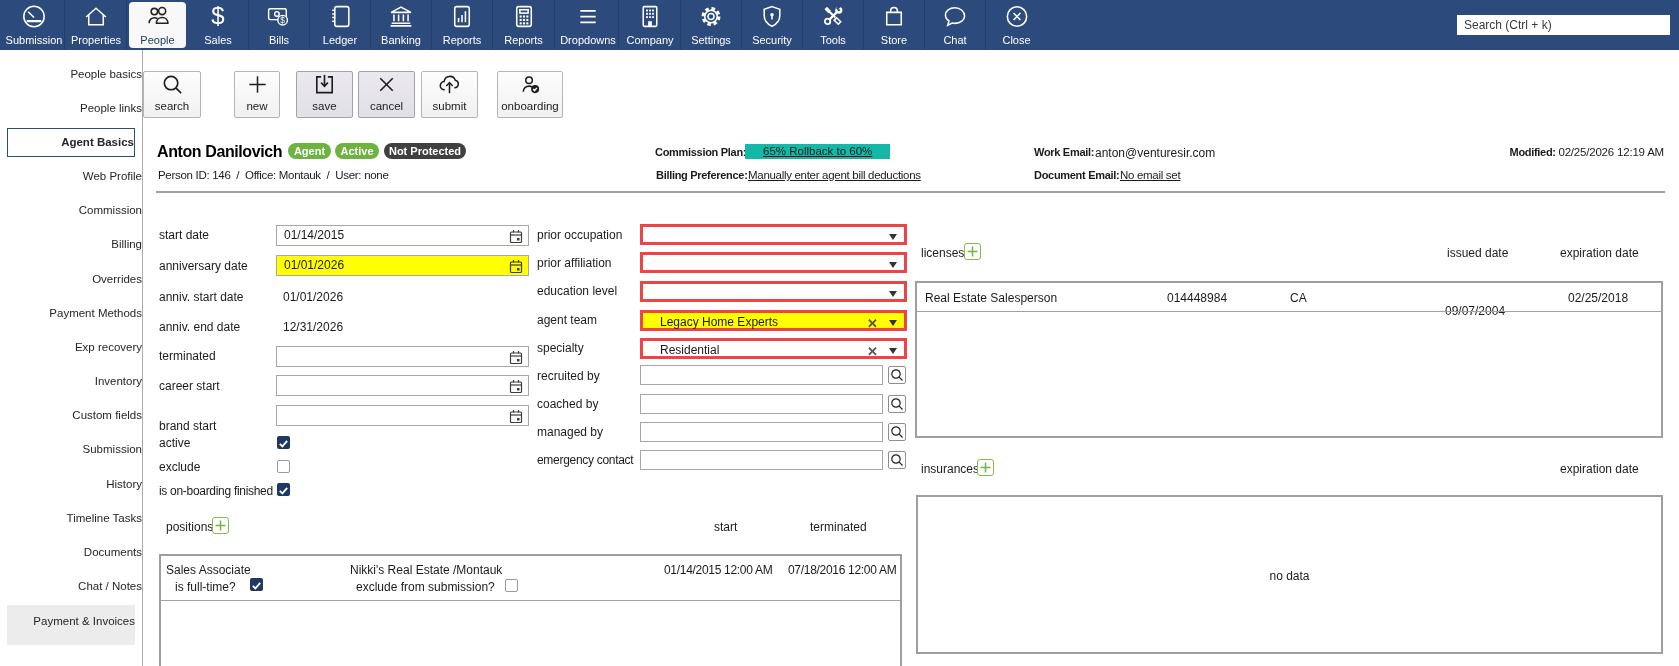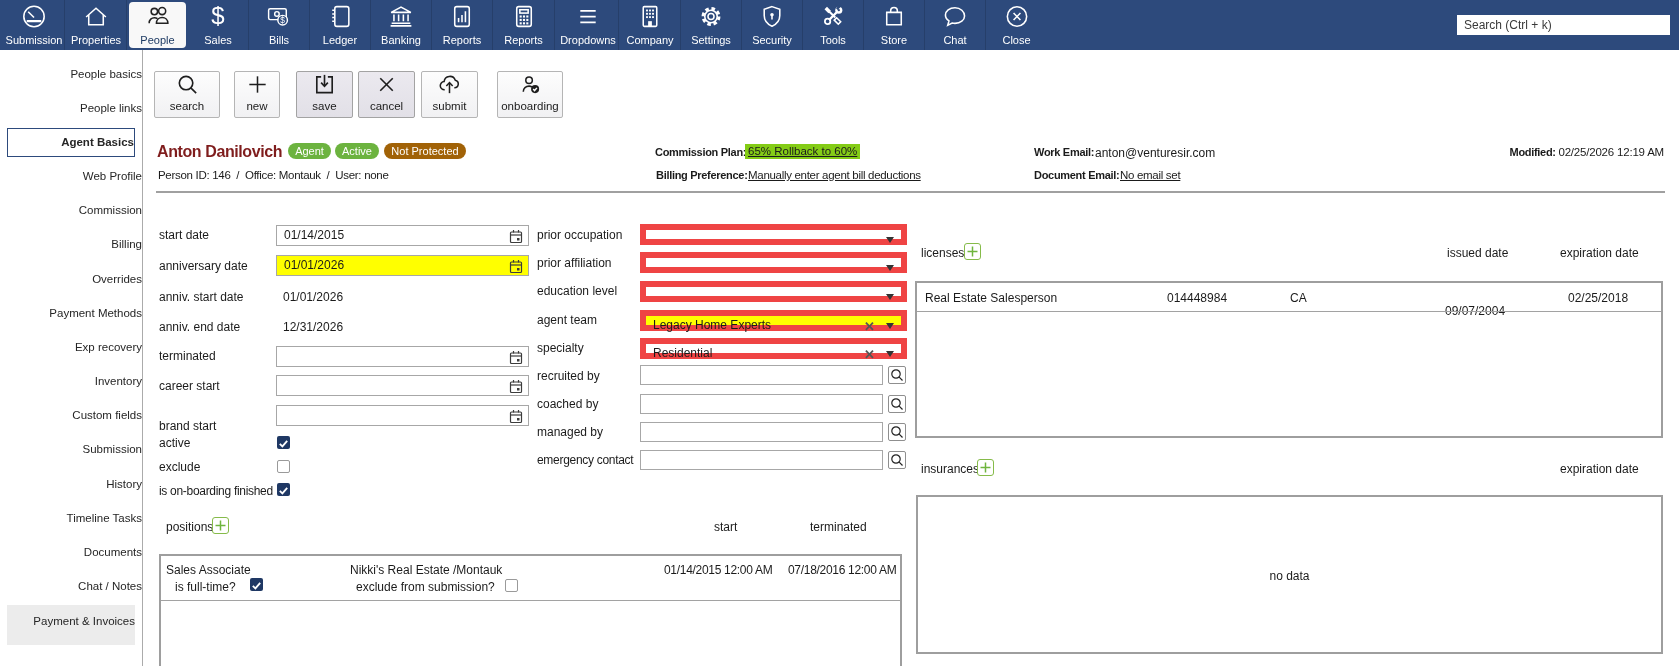--- a/index.html
+++ b/index.html
@@ -18,29 +18,29 @@
 .sidebar{position:absolute;left:0;top:50px;width:143px;height:616px;background:#fff;border-right:1px solid #ababab}
 .si{position:absolute;left:0;width:142px;text-align:right;font-size:11.5px;color:#262626;white-space:nowrap}
 .si.act{left:7px;width:128px;border:1px solid #2d4a7c;font-weight:bold;line-height:27px;height:29px}
 .si.hov{left:7px;width:128px;background:#ececec;line-height:32px;height:40px}
 
 .tb{position:absolute;top:71px;height:47px;border:1px solid #b5b5b5;border-radius:2px;background:linear-gradient(#fdfdfd,#f1f1f3);text-align:center;font-size:11.5px;color:#1b1b1b}
 .tb .ic{margin-top:7px}
 .tb .tx{position:absolute;bottom:5px;left:0;width:100%}
 .tb.hl{background:linear-gradient(#ebe9ef,#e2e0e7);border-color:#a3a3a3}
 
-.pill{position:absolute;top:143px;height:16px;border-radius:8.5px;color:#fff;font-weight:normal;font-size:11px;line-height:16px;text-align:center}
+.pill{position:absolute;top:143px;height:16px;border-radius:8.5px;color:#fff;font-weight:bold;font-size:11px;line-height:16px;text-align:center}
 .b12{position:absolute;font-size:11px;letter-spacing:-0.3px;font-weight:bold;color:#1b1b1b;white-space:nowrap}
 .t12{position:absolute;font-size:12px;color:#1b1b1b;white-space:nowrap}
 .sm{font-size:11.5px;letter-spacing:-0.3px}
 .lnk{text-decoration:underline}
 
 .lbl{position:absolute;font-size:12px;color:#1b1b1b;white-space:nowrap}
 .din{position:absolute;left:276px;width:253px;height:21px;border:1px solid #a7a7a7;background:#fff;font-size:12px;color:#1b1b1b;line-height:19px;padding-left:7px}
-.dd{position:absolute;left:640px;width:267px;height:21px;border:6px solid #ef4444;background:#fff;font-size:12px;color:#1b1b1b;line-height:19px;padding-left:7px}
+.dd{position:absolute;left:640px;width:267px;height:21px;border:3px solid #ef4444;background:#fff;font-size:12px;color:#1b1b1b;line-height:19px;padding-left:17px}
 .sin{position:absolute;left:640px;width:243px;height:20px;border:1px solid #a7a7a7;background:#fff}
 .mag{position:absolute;left:888px;width:18px;height:18px;border:1px solid #8f8f8f;border-radius:2px;background:#fff}
 .arr{position:absolute;right:7px;top:7px;width:0;height:0;border-left:4.5px solid transparent;border-right:4.5px solid transparent;border-top:6px solid #333}
 .clr{position:absolute;right:26px;top:1px;font-size:13px;color:#555;font-weight:bold}
 .cb{position:absolute;width:13px;height:13px;border-radius:2px;background:#1f3864}
 .cb.un{background:#fff;border:1px solid #9a9a9a}
 .cal{position:absolute;right:5px;top:3px}
 .plus{position:absolute;width:17px;height:17px;border:1px solid #86bb4a;border-radius:3px;background:#fff}
 .box{position:absolute;border:2px solid #9e9e9e;background:#fff}
 .hdrline{position:absolute;left:156px;top:191px;width:1509px;height:2px;background:#a0a0a0}
@@ -227,21 +227,21 @@
 <div class="si" style="top:291px">Exp recovery</div>
 <div class="si" style="top:325px">Inventory</div>
 <div class="si" style="top:359px">Custom fields</div>
 <div class="si" style="top:393px">Submission</div>
 <div class="si" style="top:428px">History</div>
 <div class="si" style="top:462px">Timeline Tasks</div>
 <div class="si" style="top:496px">Documents</div>
 <div class="si" style="top:530px">Chat / Notes</div>
 <div class="si hov" style="top:555px">Payment &amp; Invoices</div>
 </div>
-<div class="tb" style="left:154px;width:66px"><span class="ic"><svg width="25" height="25" viewBox="0 0 26 26" fill="none" stroke="#1e1e1e" stroke-width="1.7">
+<div class="tb" style="left:143px;width:58px"><span class="ic"><svg width="25" height="25" viewBox="0 0 26 26" fill="none" stroke="#1e1e1e" stroke-width="1.7">
         <circle cx="11.5" cy="11.5" r="7"></circle>
         <line x1="16.7" y1="16.7" x2="22" y2="22"></line>
       </svg></span><div class="tx">search</div></div>
 <div class="tb" style="left:234px;width:46px"><span class="ic"><svg width="25" height="25" viewBox="0 0 26 26" fill="none" stroke="#1e1e1e" stroke-width="1.6">
         <line x1="13" y1="4.5" x2="13" y2="21.5"></line>
         <line x1="4.5" y1="13" x2="21.5" y2="13"></line>
       </svg></span><div class="tx">new</div></div>
 <div class="tb hl" style="left:296px;width:57px"><span class="ic"><svg width="25" height="25" viewBox="0 0 26 26" fill="none" stroke="#1e1e1e" stroke-width="1.7">
         <path d="M9.5 5 H5 V21.5 H21 V5 H16.5"></path>
         <line x1="13" y1="3" x2="13" y2="14.5"></line>
@@ -255,27 +255,27 @@
         <path d="M8 18.5 a4.3 4.3 0 0 1 -.6-8.6 6 6 0 0 1 11.6-1.4 4 4 0 0 1 -1 7.9"></path>
         <line x1="13" y1="22" x2="13" y2="11.5"></line>
         <path d="M9.7 14.5 L13 11 L16.3 14.5"></path>
       </svg></span><div class="tx">submit</div></div>
 <div class="tb" style="left:497px;width:66px"><span class="ic"><svg width="25" height="25" viewBox="0 0 26 26" fill="none" stroke="#1e1e1e" stroke-width="1.6">
         <circle cx="11.5" cy="8.5" r="3.4"></circle>
         <path d="M5.5 20.5 c0-3.8 2.7-5.8 6-5.8 1.1 0 2.1.2 3 .7"></path>
         <circle cx="17.8" cy="17.8" r="4.2" fill="#1e1e1e" stroke="none"></circle>
         <path d="M15.8 17.8 l1.4 1.5 2.5-2.8" stroke="#fff" stroke-width="1.5"></path>
       </svg></span><div class="tx">onboarding</div></div>
-<div class="abs" style="left:157px;top:143px;font-size:16px;letter-spacing:-0.4px;font-weight:bold;color:#7f1d1d;white-space:nowrap">Anton Danilovich</div>
+<div class="abs" style="left:157px;top:143px;font-size:16px;letter-spacing:-0.4px;font-weight:bold;color:#000000;white-space:nowrap">Anton Danilovich</div>
 <div class="pill" style="left:288px;width:43px;background:#6cb33f">Agent</div>
 <div class="pill" style="left:335px;width:44px;background:#6cb33f">Active</div>
-<div class="pill" style="left:384px;width:82px;background:#a16207">Not Protected</div>
+<div class="pill" style="left:384px;width:82px;background:#404040">Not Protected</div>
 <div class="t12 sm" style="left:158px;top:169px">Person ID: 146&nbsp;&nbsp;/&nbsp;&nbsp;Office: Montauk&nbsp;&nbsp;/&nbsp;&nbsp;User: none</div>
 <div class="b12" style="left:655px;top:146px">Commission Plan:</div>
-<div class="t12 lnk" style="left:745px;top:144px;background:#84cc16;padding:1px 3px 2px;font-size:11.5px">65% Rollback to 60%</div>
+<div class="t12 lnk" style="left:745px;top:144px;background:#14b8a6;padding:1px 18px 2px;font-size:11.5px">65% Rollback to 60%</div>
 <div class="b12" style="left:656px;top:169px">Billing Preference:</div>
 <div class="t12 lnk sm" style="left:748px;top:169px">Manually enter agent bill deductions</div>
 <div class="b12" style="left:1034px;top:146px">Work Email:</div>
 <div class="t12" style="left:1095px;top:146px">anton@venturesir.com</div>
 <div class="b12" style="left:1034px;top:169px">Document Email:</div>
 <div class="t12 lnk sm" style="left:1120px;top:169px">No email set</div>
 <div class="b12" style="right:15px;top:146px">Modified: <span style="font-weight:normal;font-size:11.5px;letter-spacing:-0.2px">02/25/2026 12:19 AM</span></div>
 <div class="hdrline"></div>
 <div class="lbl" style="left:159px;top:228px">start date</div>
 <div class="din" style="top:225px">01/14/2015<svg class="cal" width="14" height="15" viewBox="0 0 14 15" fill="none" stroke="#3c3c3c" stroke-width="1.2">

